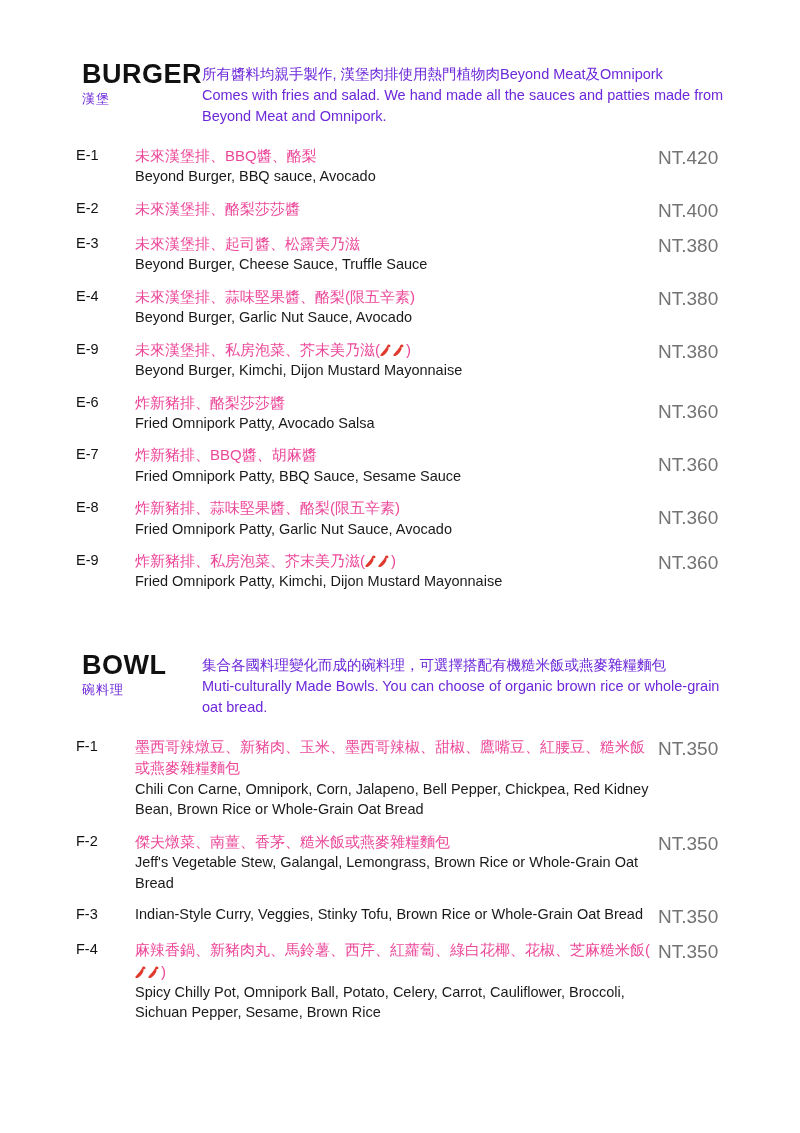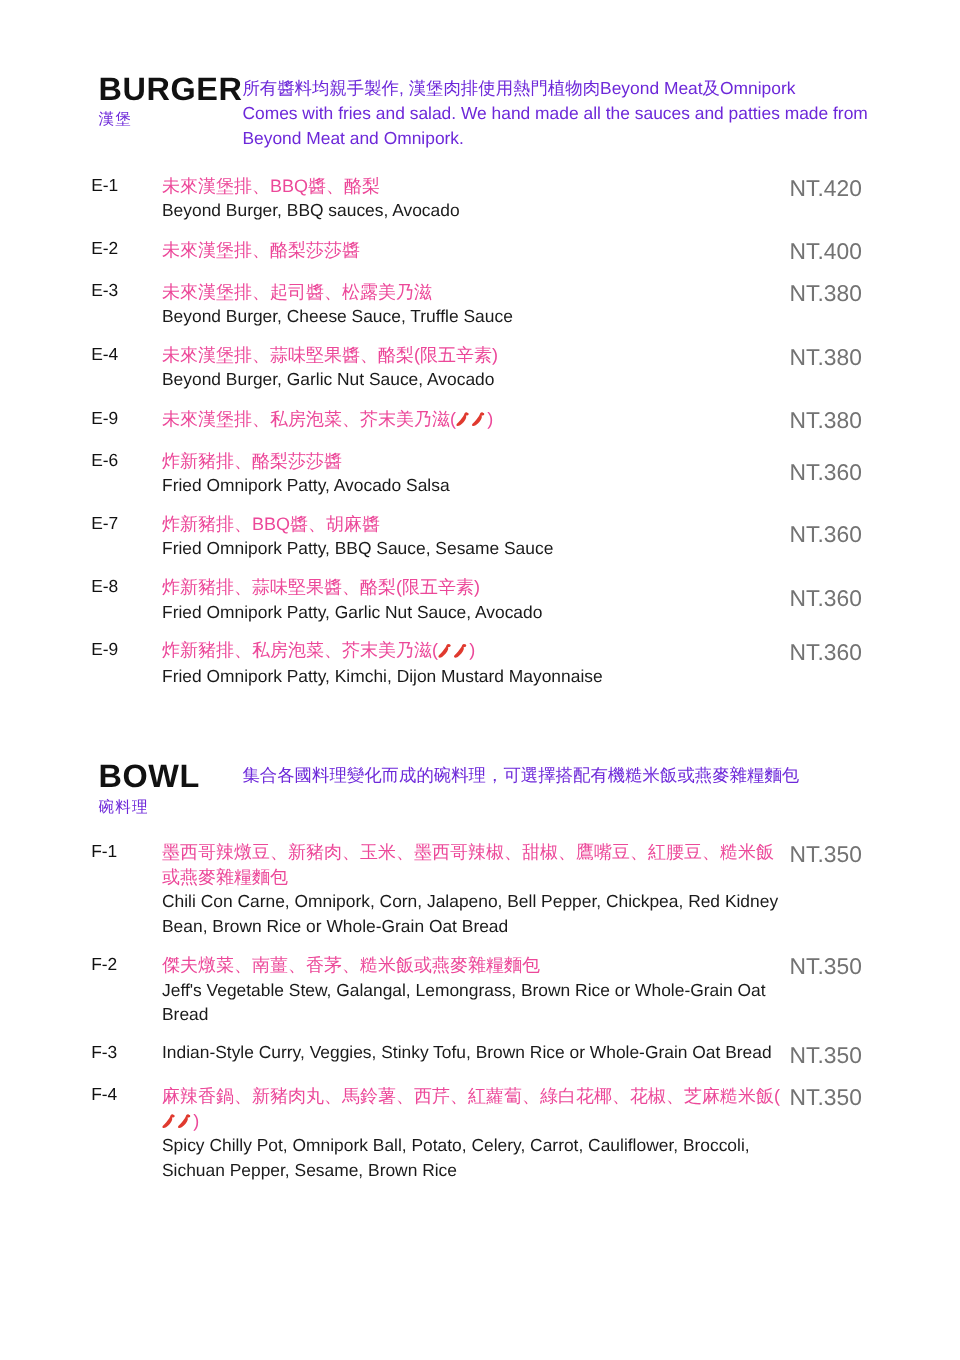--- a/index.html
+++ b/index.html
@@ -155,21 +155,21 @@
           </div>  
         </div>  
         <div class="items">
           <div class="item">  
             <div class="item-code">E-1</div>  
             <div class="item-rule"></div>  
             <div class="item-body">    
               <div class="item-row">      
                 <div class="item-names">        
                   <div class="item-zh">          <span>未來漢堡排、BBQ醬、酪梨</span>        </div>        
-                  <div class="item-en">Beyond Burger, BBQ sauces, Avocado</div>      
+                  <div class="item-en">Beyond Burger, BBQ sauce, Avocado</div>      
                 </div>      
                 <div class="item-price">NT.420</div>    
               </div>  
             </div>
           </div>
           <div class="item">  
             <div class="item-code">E-2</div>  
             <div class="item-rule"></div>  
             <div class="item-body">    
               <div class="item-row">      
@@ -212,20 +212,21 @@
             <div class="item-body">    
               <div class="item-row">      
                 <div class="item-names">        
                   <div class="item-zh">          <span>未來漢堡排、私房泡菜、芥末美乃滋(</span><span class="chili"><svg width="13" height="14" viewBox="0 0 13 14" xmlns="http://www.w3.org/2000/svg">
                         <path d="M7.2 1.4c.6-.9 1.9-1.1 2.6-.3.5.6.4 1.4-.2 1.9-.4.3-.9.4-1.3.3.3.6.3 1.3.1 2C7.7 7.6 5.6 10 3.4 11.4c-1 .6-2.2.9-2.8.4-.5-.5-.2-1.3.4-1.9C2.6 8.4 4.6 6 5.9 4.1c.5-.8 1-1.6 1.3-2.7z" fill="#e03a2f"></path>
                         <path d="M8.6 1.6c.5-.6 1.4-.6 1.8-.1.3.4.2 1-.3 1.3-.4.3-1 .2-1.3-.2-.2-.3-.3-.7-.2-1z" fill="#e03a2f"></path>
                       </svg><svg width="13" height="14" viewBox="0 0 13 14" xmlns="http://www.w3.org/2000/svg">
                         <path d="M7.2 1.4c.6-.9 1.9-1.1 2.6-.3.5.6.4 1.4-.2 1.9-.4.3-.9.4-1.3.3.3.6.3 1.3.1 2C7.7 7.6 5.6 10 3.4 11.4c-1 .6-2.2.9-2.8.4-.5-.5-.2-1.3.4-1.9C2.6 8.4 4.6 6 5.9 4.1c.5-.8 1-1.6 1.3-2.7z" fill="#e03a2f"></path>
                         <path d="M8.6 1.6c.5-.6 1.4-.6 1.8-.1.3.4.2 1-.3 1.3-.4.3-1 .2-1.3-.2-.2-.3-.3-.7-.2-1z" fill="#e03a2f"></path>
                       </svg></span><span>)</span>        </div>        
+                  <div class="item-en">Beyond Burger, Kimchi, Dijon Mustard Mayonnaise</div>      
                 </div>      
                 <div class="item-price">NT.380</div>    
               </div>  
             </div>
           </div>
           <div class="item price-mid">  
             <div class="item-code">E-6</div>  
             <div class="item-rule"></div>  
             <div class="item-body">    
               <div class="item-row">      
@@ -286,20 +287,21 @@
       </div>
       <div class="spacer-lg"></div>
       <div class="section">  
         <div class="section-head">    
           <div class="section-title-wrap">      
             <div class="section-title">BOWL</div>      
             <div class="section-subtitle">碗料理</div>    
           </div>    
           <div class="section-desc">      
             <span class="zh">集合各國料理變化而成的碗料理，可選擇搭配有機糙米飯或燕麥雜糧麵包</span>      
+            <span class="en">Muti-culturally Made Bowls. You can choose of organic brown rice or whole-grain oat bread.</span>    
           </div>  
         </div>  
         <div class="items">
           <div class="item">  
             <div class="item-code">F-1</div>  
             <div class="item-rule"></div>  
             <div class="item-body">    
               <div class="item-row">      
                 <div class="item-names">        
                   <div class="item-zh">          <span>墨西哥辣燉豆、新豬肉、玉米、墨西哥辣椒、甜椒、鷹嘴豆、紅腰豆、糙米飯或燕麥雜糧麵包</span>        </div>        

